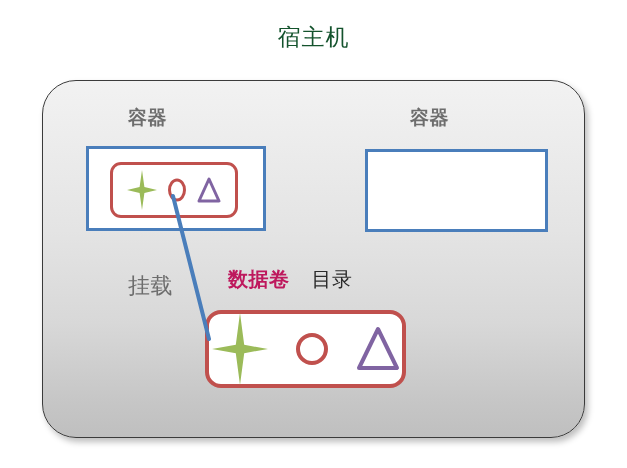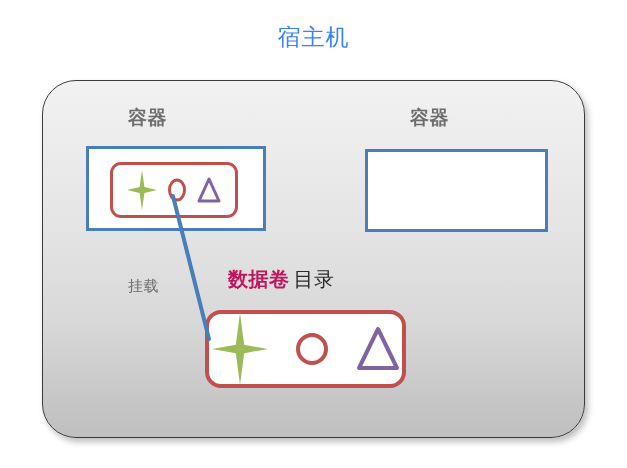--- a/index.html
+++ b/index.html
@@ -20,21 +20,21 @@
 
   
   .host-title {
     position: absolute;
     left: 0;
     top: 22px;
     width: 627px;
     text-align: center;
     font-size: 23px;
     line-height: 30px;
-    color: #3b82f6;
+    color: #14532d;
     letter-spacing: 1px;
     white-space: nowrap;
   }
 
   
   .host-box {
     position: absolute;
     left: 42px;
     top: 80px;
     width: 543px;
@@ -106,42 +106,42 @@
   .shapes-row.small { gap: 10px; }
   .shapes-row.large { gap: 26px; }
 
   .shape { display: block; }
 
   
   .mount-label {
     position: absolute;
     left: 128px;
     top: 274px;
-    font-size: 15px;
+    font-size: 22px;
     line-height: 24px;
     color: #6d6d6d;
     white-space: nowrap;
     letter-spacing: 0.5px;
   }
   .volume-label {
     position: absolute;
     left: 228px;
     top: 266px;
     font-size: 20px;
     line-height: 26px;
     white-space: nowrap;
     letter-spacing: 0.5px;
   }
   .volume-label .vol-red {
     color: #be185d;
     font-weight: bold;
   }
   .volume-label .vol-dark {
     color: #2b2b2b;
-    margin-left: 4px;
+    margin-left: 22px;
   }
 
   
   .connector {
     position: absolute;
     left: 0; top: 0;
     width: 627px; height: 468px;
     pointer-events: none;
   }
 </style>

